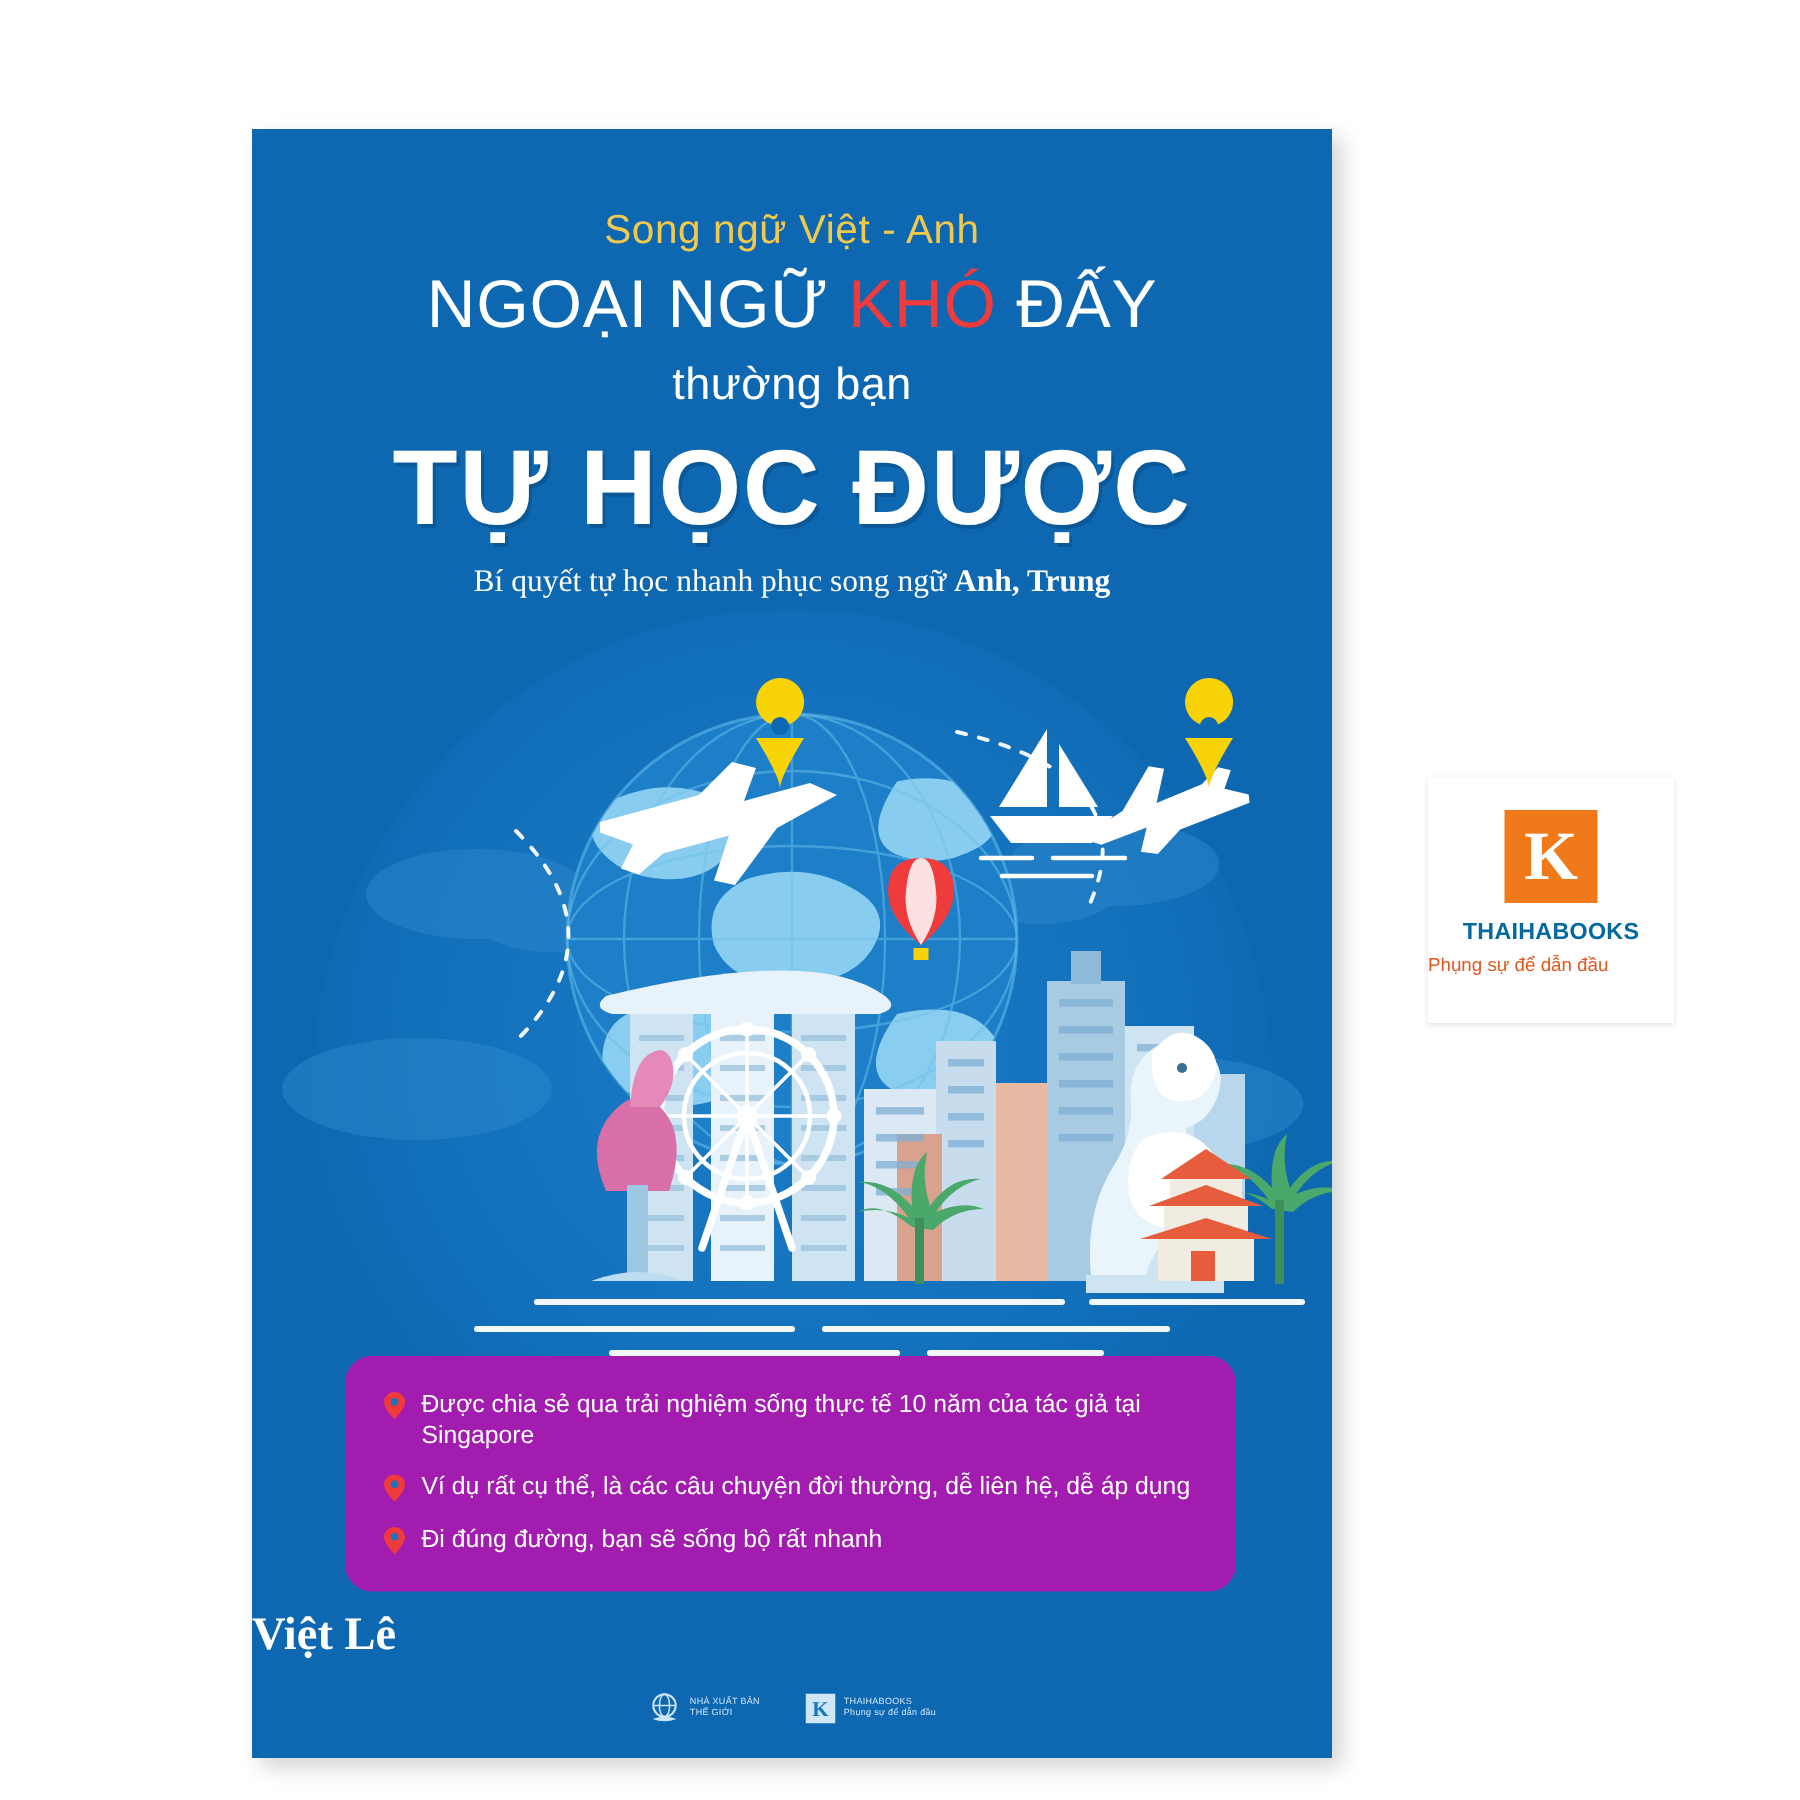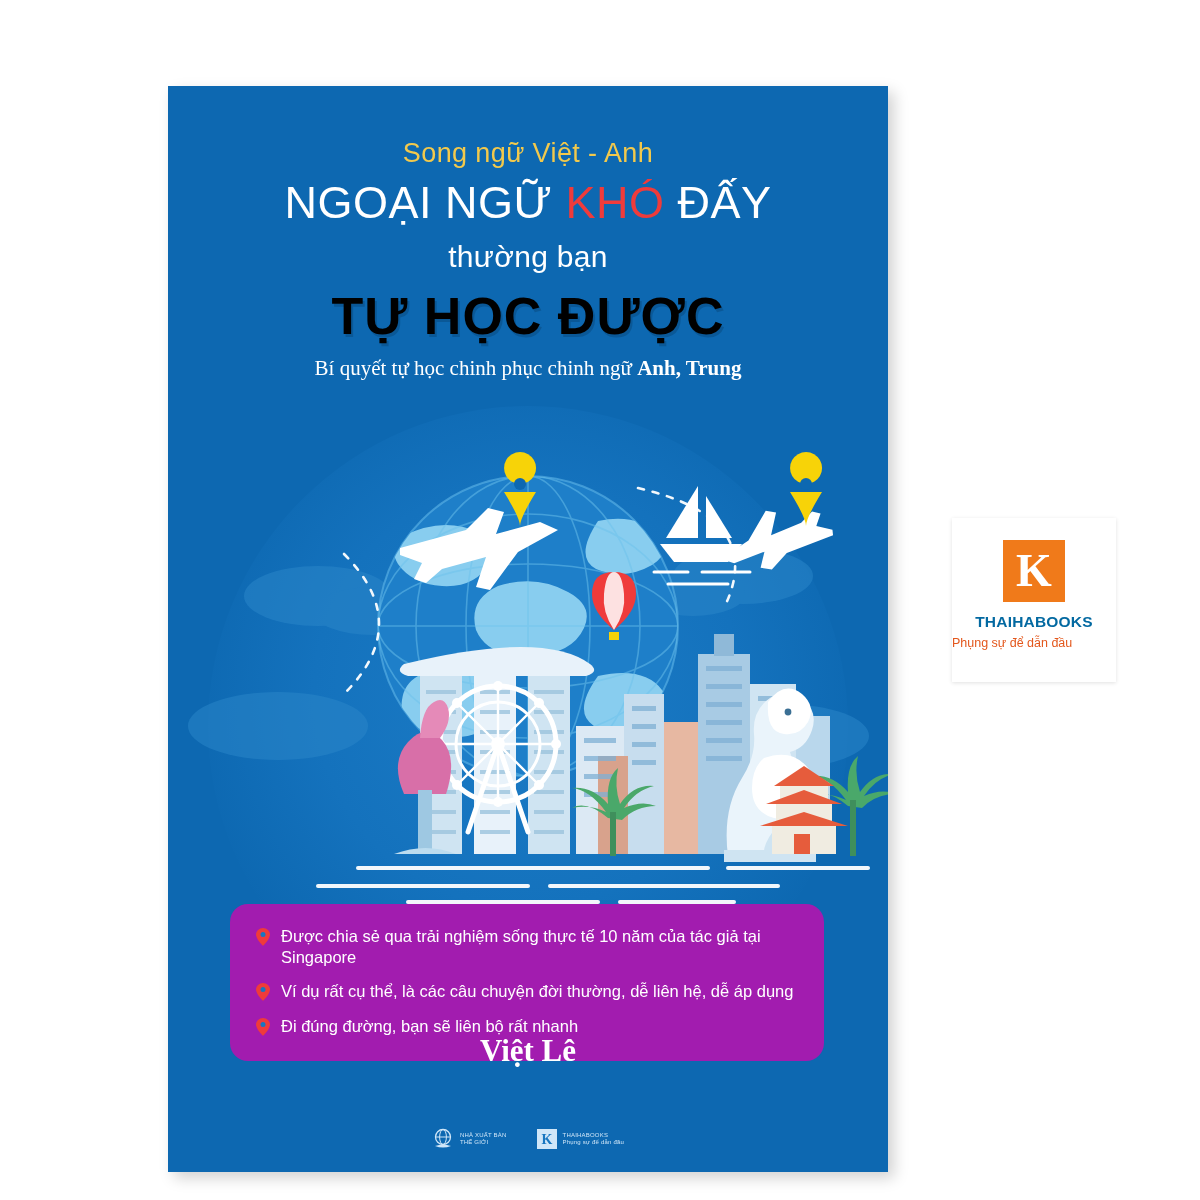--- a/index.html
+++ b/index.html
@@ -63,22 +63,22 @@
   .t-line2 .hl {
     color: #ef3b3b;
   }
   .t-line3 {
     color: #ffffff;
     font-size: 30px;
     margin-top: 14px;
     letter-spacing: 0.3px;
   }
   .t-big {
-    color: #000000;
-    font-size: 52px;
+    color: #ffffff;
+    font-size: 71px;
     font-weight: bold;
     letter-spacing: 1px;
     margin-top: 16px;
     line-height: 1;
     text-shadow: 2px 3px 0 rgba(7,60,103,0.35);
   }
   .t-sub {
     color: #ffffff;
     font-size: 21px;
     margin-top: 14px;
@@ -124,23 +124,22 @@
   .bullet-text {
     color: #ffffff;
     font-size: 16.5px;
     line-height: 1.25;
   }
 
   
   .author {
     position: absolute;
     left: 0;
-    top: 947px;
+    top: 985px;
     width: 100%;
-    text-align: center;
     color: #ffffff;
     font-size: 31px;
     font-weight: bold;
     z-index: 7;
     font-family: "Liberation Serif", serif;
   }
 
   
   .cover-logos {
     position: absolute;
@@ -221,21 +220,21 @@
 
 <div class="book-cover">
 
   <div class="cover-bg-glow"></div>
 
   <div class="cover-text">
     <div class="t-bilingual">Song ngữ Việt - Anh</div>
     <div class="t-line2"><span>NGOẠI NGỮ </span><span class="hl">KHÓ</span><span> ĐẤY</span></div>
     <div class="t-line3">thường bạn</div>
     <div class="t-big">TỰ HỌC ĐƯỢC</div>
-    <div class="t-sub"><span>Bí quyết tự học chinh phục chinh ngữ </span><b>Anh, Trung</b></div>
+    <div class="t-sub"><span>Bí quyết tự học nhanh phục song ngữ </span><b>Anh, Trung</b></div>
   </div>
 
   <svg class="illustration" viewBox="0 0 720 520">
     <defs>
       <clipPath id="globeClip">
           <circle cx="360" cy="200" r="150"></circle>
         </clipPath>
       <clipPath id="coverClip">
           <rect x="0" y="0" width="720" height="520"></rect>
         </clipPath>
@@ -461,21 +460,21 @@
         <path d="M7 0 C3.2 0 0 3 0 6.6 C0 11.4 7 18 7 18 C7 18 14 11.4 14 6.6 C14 3 10.8 0 7 0 Z" fill="#ef3b3b"></path>
         <circle cx="7" cy="6.5" r="2.5" fill="#1776c0"></circle>
       </svg>
       <span class="bullet-text">Ví dụ rất cụ thể, là các câu chuyện đời thường, dễ liên hệ, dễ áp dụng</span>
     </div>
     <div class="bullet">
       <svg class="pin" viewBox="0 0 14 18">
         <path d="M7 0 C3.2 0 0 3 0 6.6 C0 11.4 7 18 7 18 C7 18 14 11.4 14 6.6 C14 3 10.8 0 7 0 Z" fill="#ef3b3b"></path>
         <circle cx="7" cy="6.5" r="2.5" fill="#1776c0"></circle>
       </svg>
-      <span class="bullet-text">Đi đúng đường, bạn sẽ liên bộ rất nhanh</span>
+      <span class="bullet-text">Đi đúng đường, bạn sẽ sống bộ rất nhanh</span>
     </div>
   </div>
 
   <div class="author">Việt Lê</div>
 
   <div class="cover-logos">
     <div class="logo-pub">
       <svg width="22" height="22" viewBox="0 0 22 22">
         <circle cx="11" cy="9" r="7.5" fill="none" stroke="#cfe6f8" stroke-width="1.3"></circle>
         <ellipse cx="11" cy="9" rx="3.4" ry="7.5" fill="none" stroke="#cfe6f8" stroke-width="1"></ellipse>

